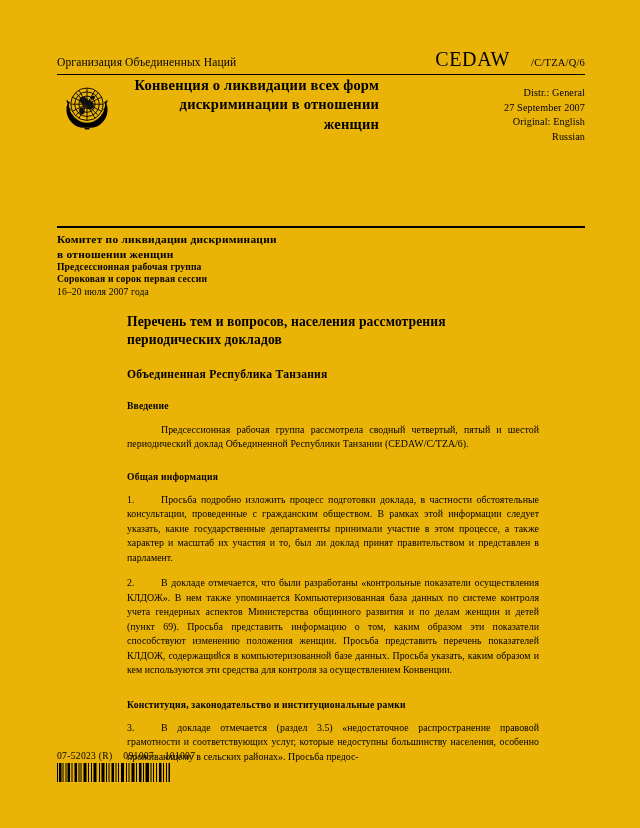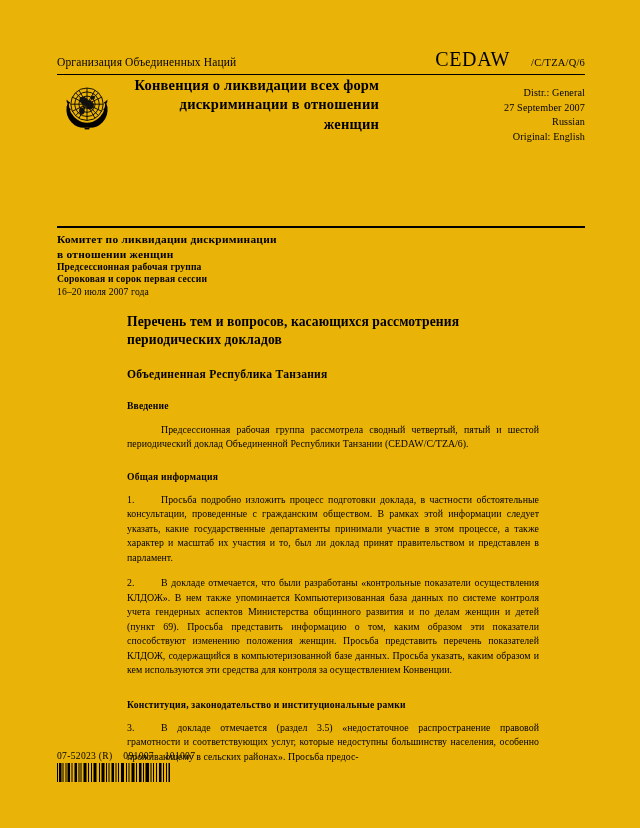--- a/index.html
+++ b/index.html
@@ -258,37 +258,37 @@
           <path d="M46 86 h8 v3 h-8 z"></path>
         </g>
       </svg>
     </div>
 
     <div class="conv-title">Конвенция о ликвидации всех форм дискриминации в отношении женщин</div>
 
     <div class="distr-block">
       <div>Distr.: General</div>
       <div>27 September 2007</div>
+      <div>Original: English</div>
       <div>Russian</div>
-      <div>Original: English</div>
     </div>
   </div>
 
   <div class="committee-rule rule-thick"></div>
   <div class="committee">
     <div class="l1">Комитет по ликвидации дискриминации</div>
     <div class="l2">в отношении женщин</div>
     <div class="l3">Предсессионная рабочая группа</div>
     <div class="l4">Сороковая и сорок первая сессии</div>
     <div class="l5">16–20 июля 2007 года</div>
   </div>
 
   <div class="body-col">
 
-    <div class="doc-title">Перечень тем и вопросов, касающихся рассмотрения периодических докладов</div>
+    <div class="doc-title">Перечень тем и вопросов, населения рассмотрения периодических докладов</div>
 
     <div class="country">Объединенная Республика Танзания</div>
 
     <div class="sec-head">Введение</div>
     <p class="para intro">Предсессионная рабочая группа рассмотрела сводный четвертый, пятый и шестой периодический доклад Объединенной Республики Танзании (CEDAW/C/TZA/6).</p>
 
     <div class="sec-head">Общая информация</div>
     <p class="para numbered"><span class="num">1.</span><span>Просьба подробно изложить процесс подготовки доклада, в частности обстоятельные консультации, проведенные с гражданским обществом. В рамках этой информации следует указать, какие государственные департаменты принимали участие в этом процессе, а также характер и масштаб их участия и то, был ли доклад принят правительством и представлен в парламент.</span></p>
     <p class="para numbered"><span class="num">2.</span><span>В докладе отмечается, что были разработаны «контрольные показатели осуществления КЛДОЖ». В нем также упоминается Компьютеризованная база данных по системе контроля учета гендерных аспектов Министерства общинного развития и по делам женщин и детей (пункт 69). Просьба представить информацию о том, каким образом эти показатели способствуют изменению положения женщин. Просьба представить перечень показателей КЛДОЖ, содержащийся в компьютеризованной базе данных. Просьба указать, каким образом и кем используются эти средства для контроля за осуществлением Конвенции.</span></p>
 

